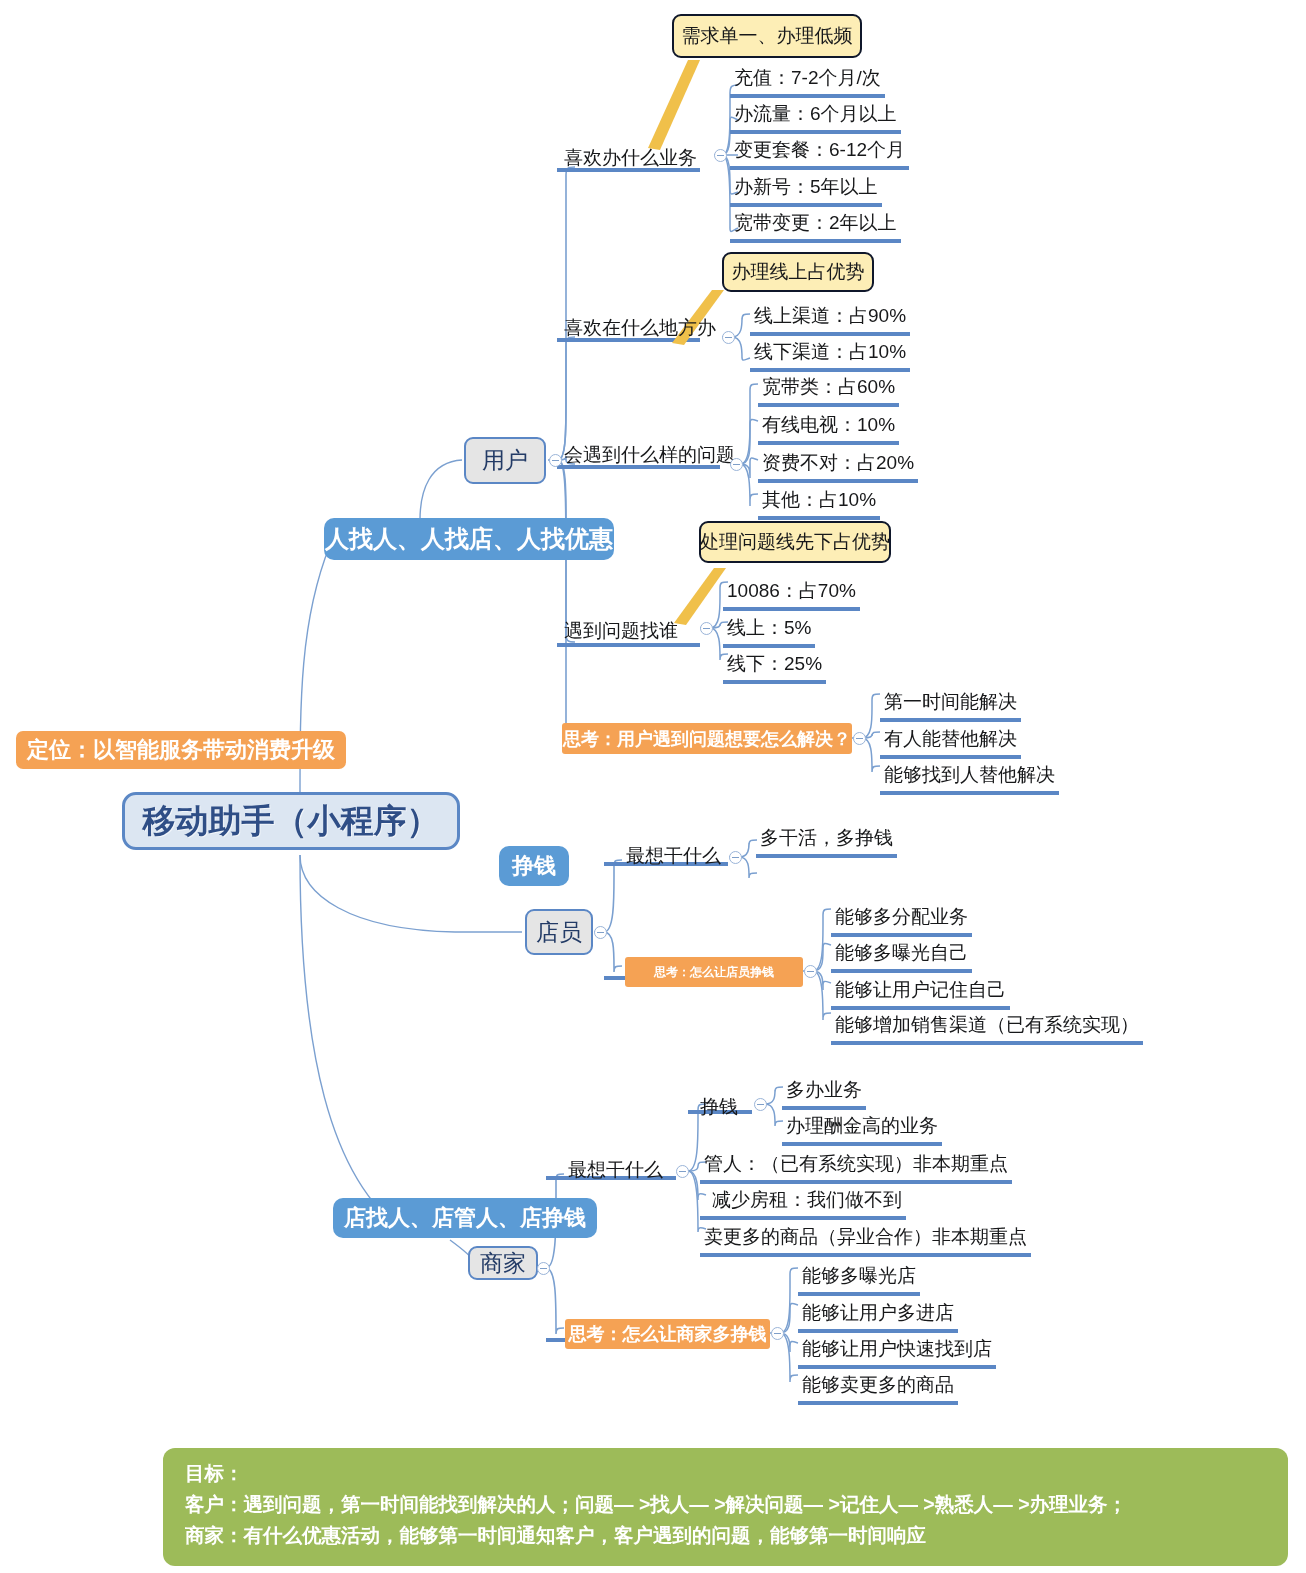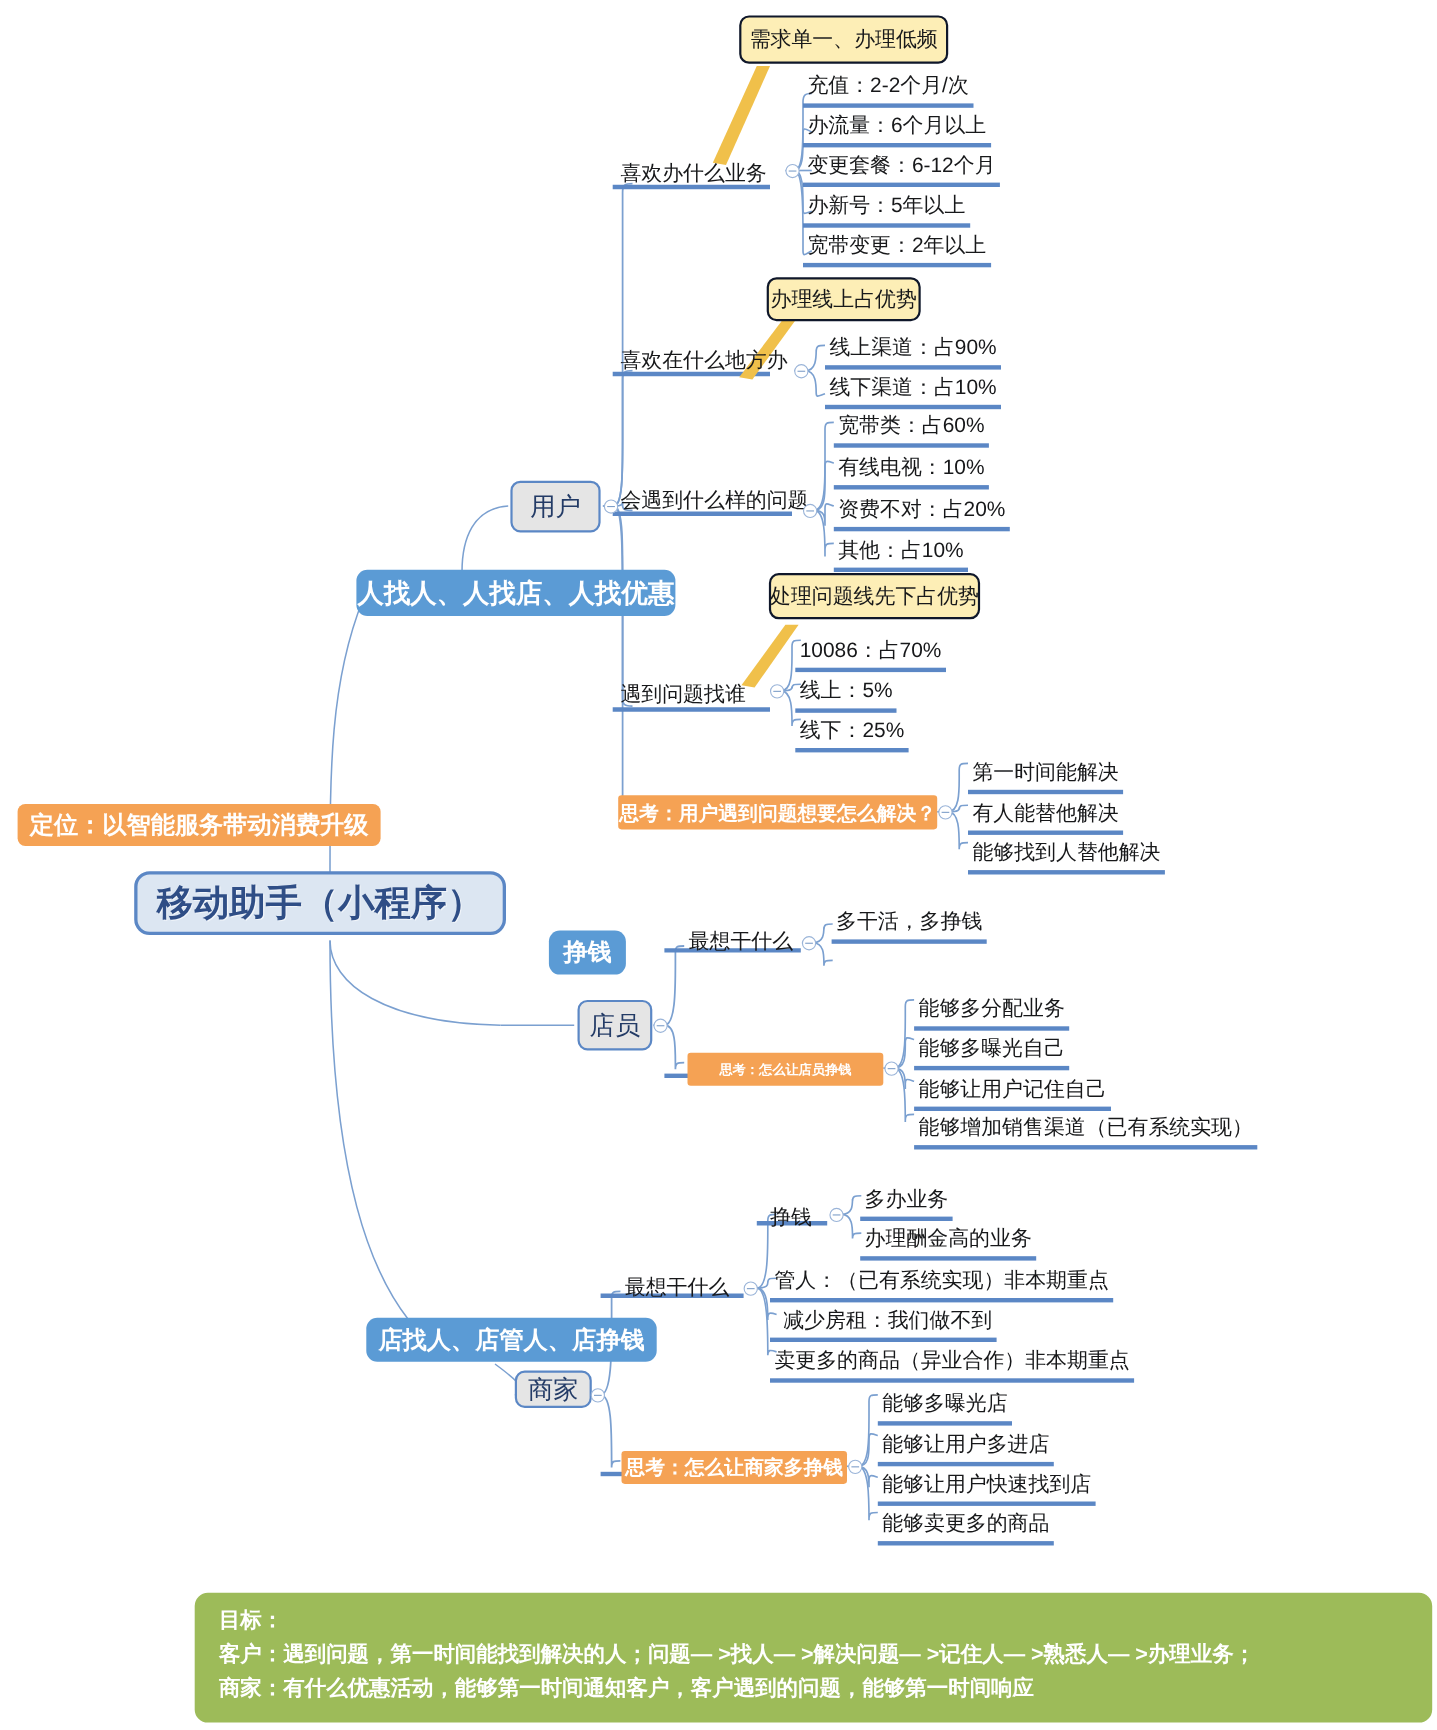--- a/index.html
+++ b/index.html
@@ -127,21 +127,20 @@
     position: absolute;
     left: 163px; top: 1448px;
     width: 1125px; height: 118px;
     background: #9dbb59;
     border-radius: 12px;
     color: #ffffff;
     font-weight: bold;
     font-size: 19.5px;
     padding: 10px 20px 0 22px;
     line-height: 1.58;
-    margin-left: 14px;
   }
   .goalbox div { white-space: nowrap; }
 </style>
 </head>
 <body>
 
 <div id="canvas">
 
 <svg id="wires" viewBox="0 0 1306 1573">
   <g fill="none" stroke="#7ba0d0" stroke-width="1.4">
@@ -283,31 +282,31 @@
 
 <div class="callout" style="left:672px; top:14px; width:190px; height:44px;">
   <span>需求单一、办理低频</span>
 </div>
 <div class="mid" style="left:564px; top:145px;">
   <span>喜欢办什么业务</span>
 </div>
 <div class="collapse" style="left:714px; top:149px;"></div>
 
 <div class="leaf" style="left:730px; top:65px;">
-  <span>充值：2-2个月/次</span></div>
+  <span>充值：7-2个月/次</span></div>
 <div class="leaf" style="left:730px; top:101px;">
   <span>办流量：6个月以上</span></div>
 <div class="leaf" style="left:730px; top:137px;">
   <span>变更套餐：6-12个月</span></div>
 <div class="leaf" style="left:730px; top:174px;">
   <span>办新号：5年以上</span></div>
 <div class="leaf" style="left:730px; top:210px;">
   <span>宽带变更：2年以上</span></div>
 
-<div class="callout" style="left:697px; top:252px; width:140px; height:40px;">
+<div class="callout" style="left:722px; top:252px; width:152px; height:40px;">
   <span>办理线上占优势</span>
 </div>
 <div class="mid" style="left:564px; top:315px;">
   <span>喜欢在什么地方办</span>
 </div>
 <div class="collapse" style="left:722px; top:331px;"></div>
 
 <div class="leaf" style="left:750px; top:303px;">
   <span>线上渠道：占90%</span></div>
 <div class="leaf" style="left:750px; top:339px;">

